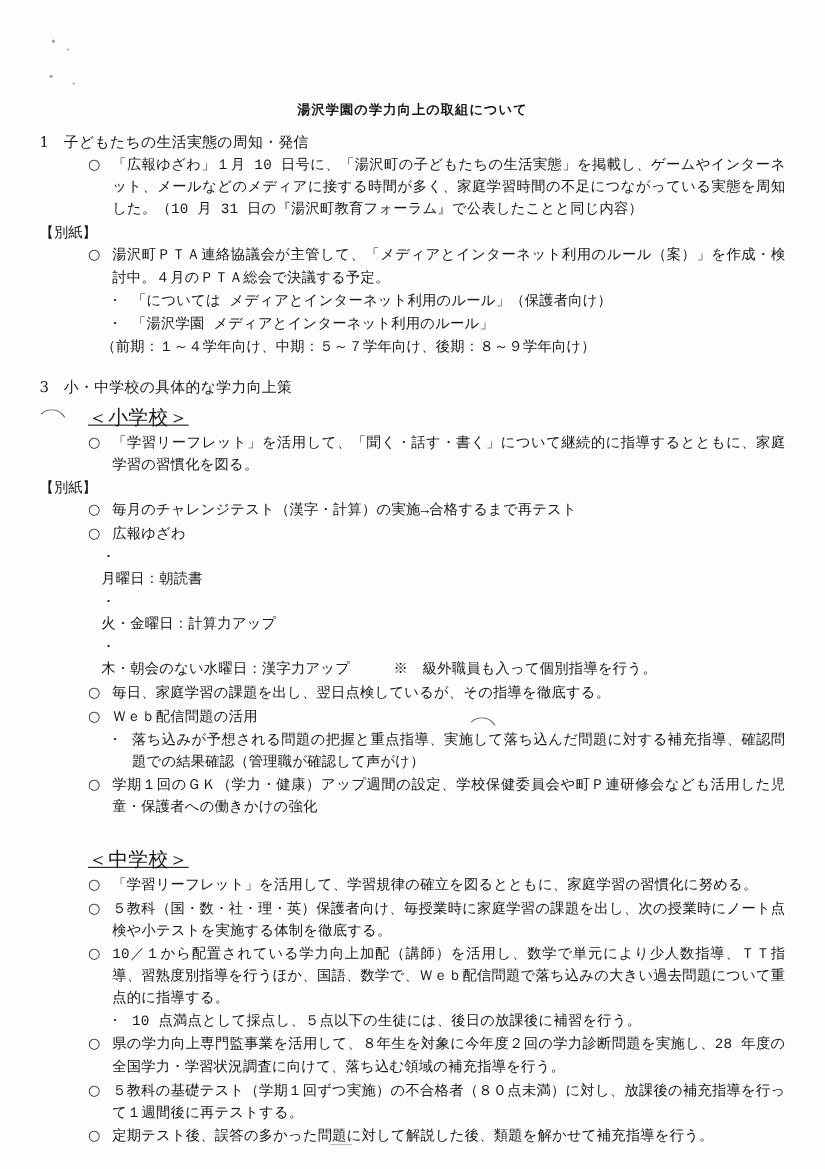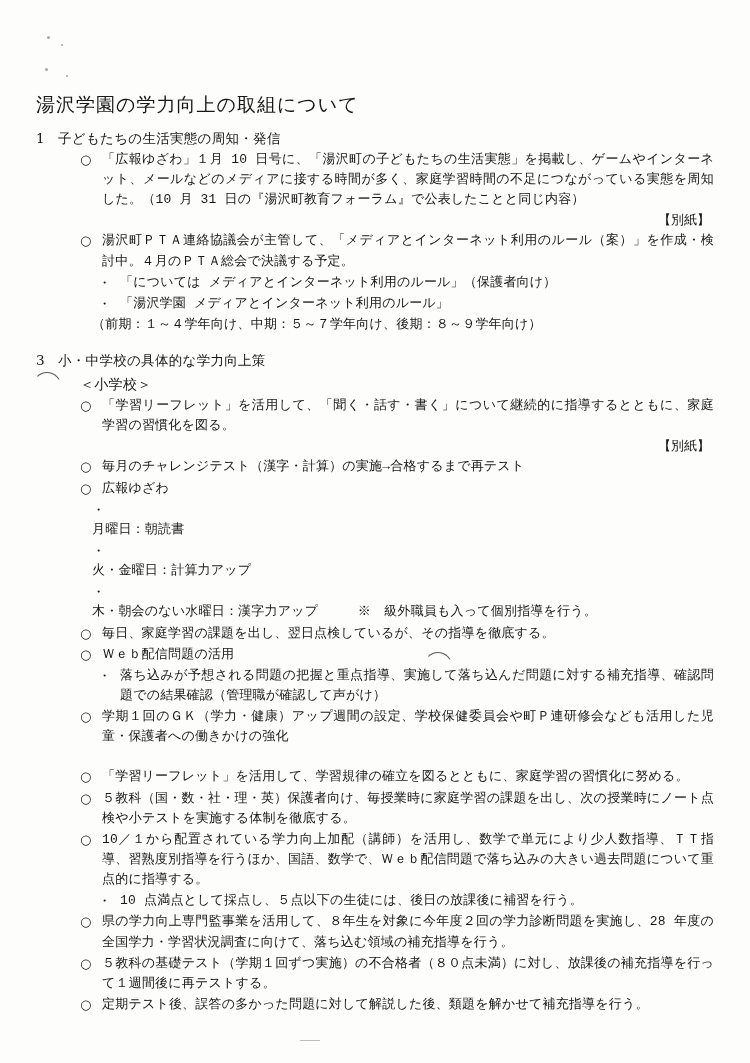--- a/index.html
+++ b/index.html
@@ -34,38 +34,40 @@
   .s3 { left: 45px; top: 68px; width: 3px; height: 3px; }
   .s4 { left: 66px; top: 75px; width: 2px; height: 2px; }
 
   .content {
     position: absolute;
     left: 36px;
     top: 92px;
     width: 678px;
   }
   .doc-title {
-    font-size: 19px;
+    text-align: center;
+    font-size: 12px;
     letter-spacing: 1px;
     margin: 0 0 12px 0;
-    font-weight: normal;
+    font-weight: bold;
   }
   .sec-head {
     font-size: 13.5px;
     margin: 4px 0 2px 0;
     letter-spacing: .3px;
   }
   .sec-num {
     display: inline-block;
     width: 22px;
   }
   .sub-head {
-    font-size: 14px;
+    font-size: 18px;
     margin: 6px 0 2px 44px;
     letter-spacing: .3px;
+    text-decoration: underline;
   }
   .item {
     display: flex;
     margin: 1px 0 1px 44px;
     font-size: 13px;
     line-height: 1.55;
     letter-spacing: .2px;
   }
   .item .marker {
     flex: 0 0 auto;
@@ -78,21 +80,21 @@
     font-family: Liberation Mono, monospace;
   }
   .item.lvl2 {
     margin-left: 62px;
   }
   .item.lvl3 {
     margin-left: 56px;
     flex-direction: column;
   }
   .note-right {
-    text-align: right;
+    text-align: left;
     font-size: 13px;
     margin: 0 4px 2px 0;
   }
   .gap-m { height: 12px; }
   .gap-l { height: 18px; }
 
   
   .arc {
     position: absolute;
     border: 1.6px solid #3f3f3f;
@@ -201,20 +203,21 @@
       <span class="marker">・</span>
       <span class="body">落ち込みが予想される問題の把握と重点指導、実施して落ち込んだ問題に対する補充指導、確認問題での結果確認（管理職が確認して声がけ）</span>
     </div>
     <div class="item">
       <span class="marker">○</span>
       <span class="body">学期１回のＧＫ（学力・健康）アップ週間の設定、学校保健委員会や町Ｐ連研修会なども活用した児童・保護者への働きかけの強化</span>
     </div>
 
     <div class="gap-l"></div>
 
+    <div class="sub-head">＜中学校＞</div>
 
     <div class="item">
       <span class="marker">○</span>
       <span class="body">「学習リーフレット」を活用して、学習規律の確立を図るとともに、家庭学習の習慣化に努める。</span>
     </div>
     <div class="item">
       <span class="marker">○</span>
       <span class="body">５教科（国・数・社・理・英）保護者向け、毎授業時に家庭学習の課題を出し、次の授業時にノート点検や小テストを実施する体制を徹底する。</span>
     </div>
     <div class="item">

